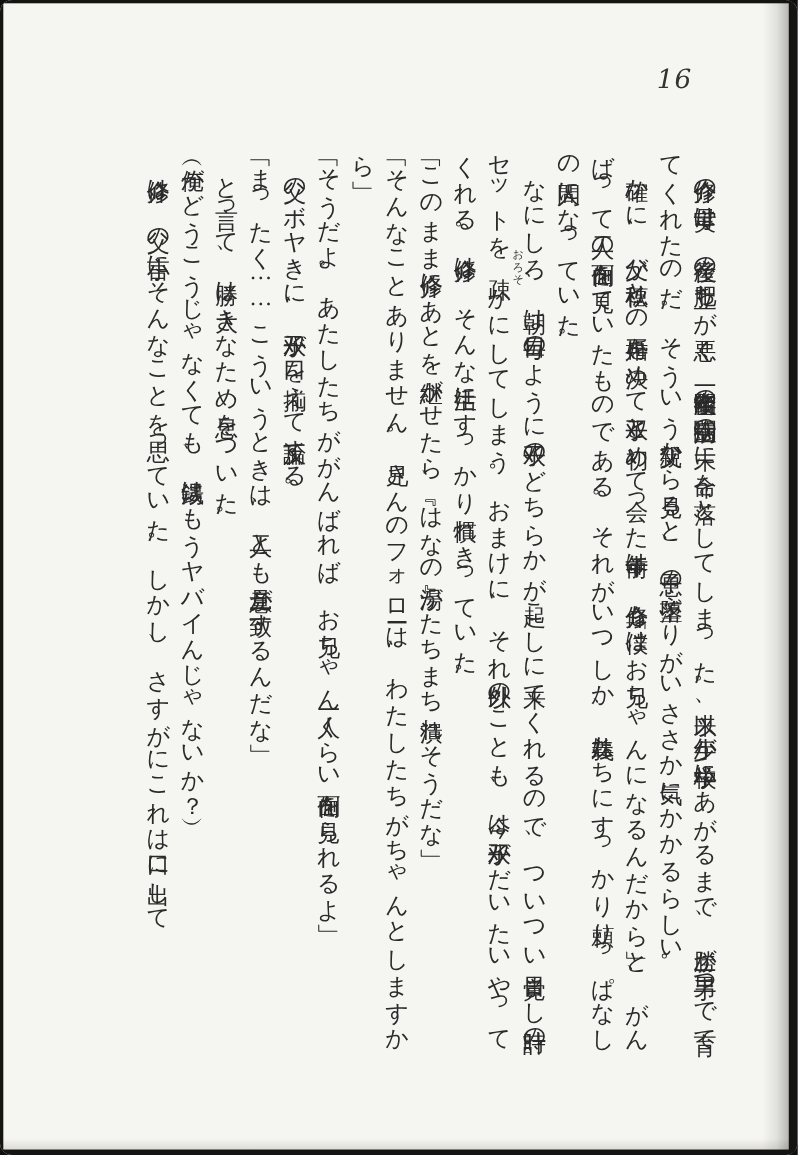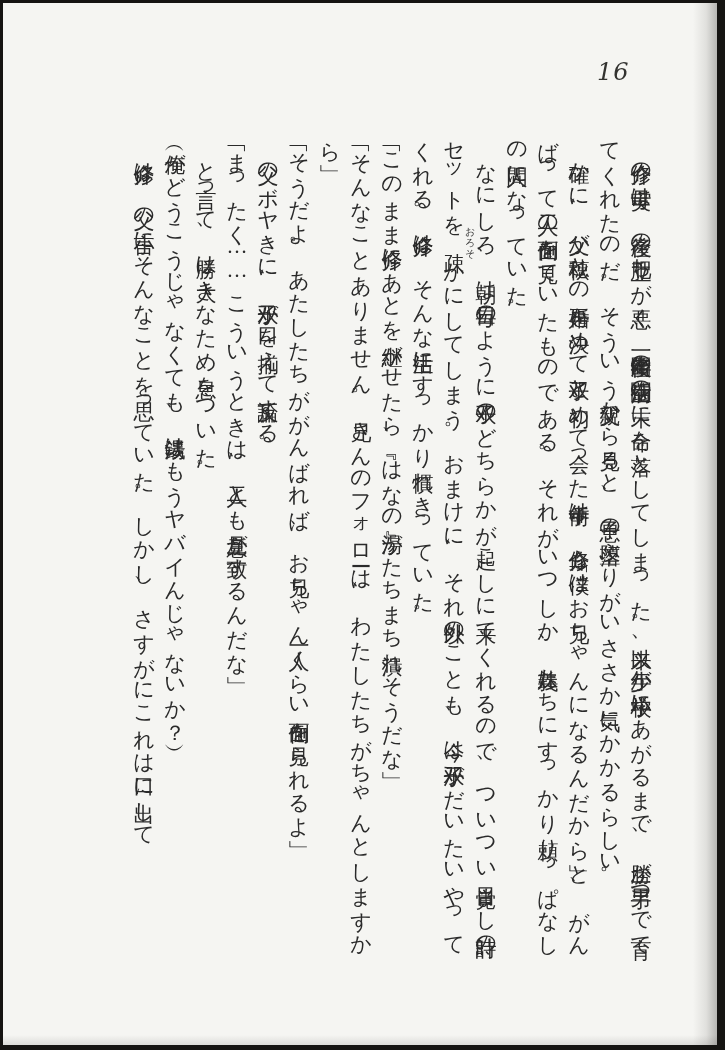--- a/index.html
+++ b/index.html
@@ -9,20 +9,21 @@
   }
   .scan {
     position: relative;
     width: 725px;
     height: 1050px;
     margin: 0 auto;
     background: #f5f5f2;
     overflow: hidden;
     font-family: "Liberation Serif", "DejaVu Serif", serif;
     color: #2a2a2a;
+    border-radius: 11px;
   }
   
   .page-number {
     position: absolute;
     top: 58px;
     left: 597px;
     font-family: "DejaVu Serif", "Liberation Serif", serif;
     font-style: italic;
     font-size: 24px;
     color: #333330;

